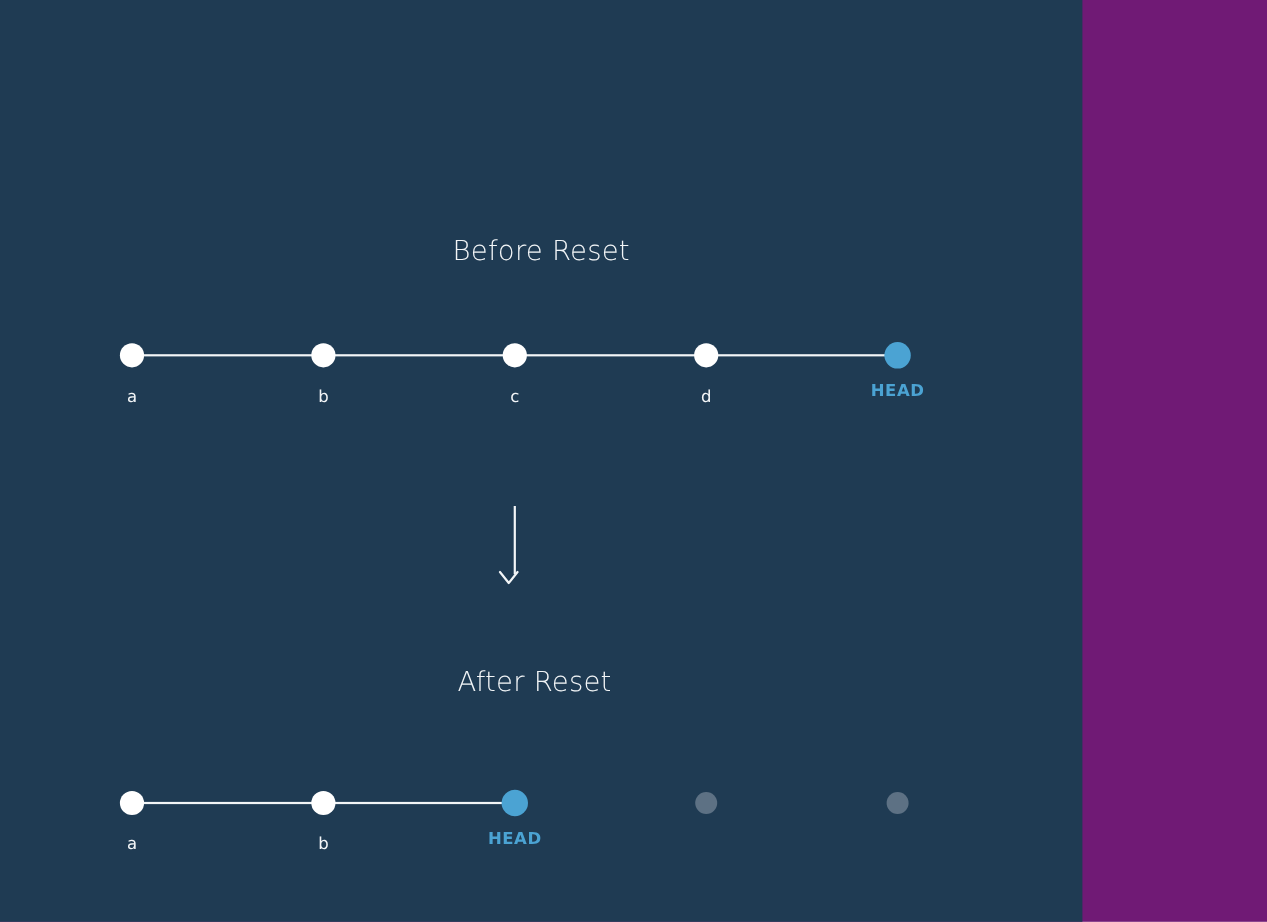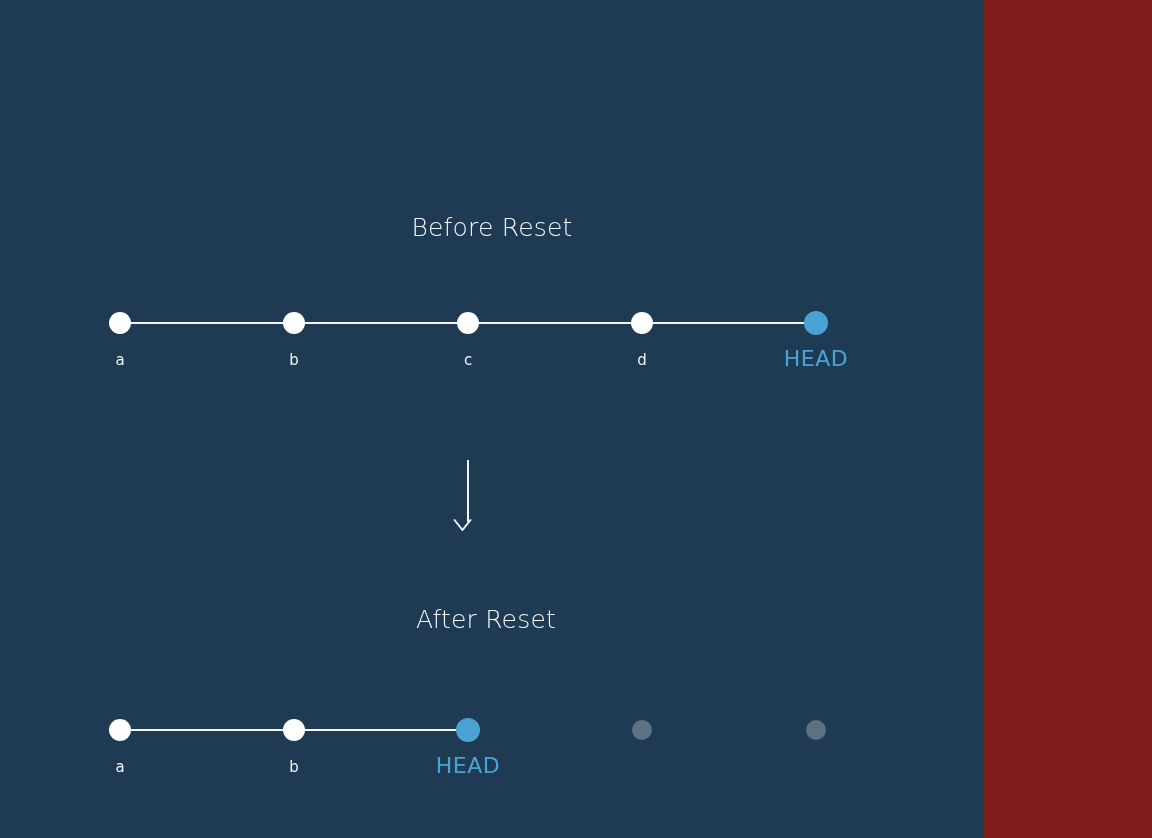--- a/index.html
+++ b/index.html
@@ -11,21 +11,21 @@
     width: 1152px;
     height: 838px;
     font-family: "DejaVu Sans", "Liberation Sans", sans-serif;
     overflow: hidden;
   }
 
   #canvas {
     position: relative;
     width: 1152px;
     height: 838px;
-    background: #7f1d1d;
+    background: #701a75;
   }
 
   #panel {
     position: absolute;
     left: 0;
     top: 0;
     width: 984px;
     height: 838px;
     background: #1f3b53;
   }
@@ -85,22 +85,22 @@
     white-space: nowrap;
     line-height: 1;
   }
   .node-label.commit-label {
     color: #f2f5f7;
     font-size: 15px;
     font-weight: 400;
   }
   .node-label.head-label {
     color: #4ba3d3;
-    font-size: 22px;
-    font-weight: 400;
+    font-size: 15px;
+    font-weight: 700;
     letter-spacing: 0.5px;
   }
 
   
   #arrow-group {
     position: absolute;
   }
   .arrow-shaft {
     position: absolute;
     width: 2px;

